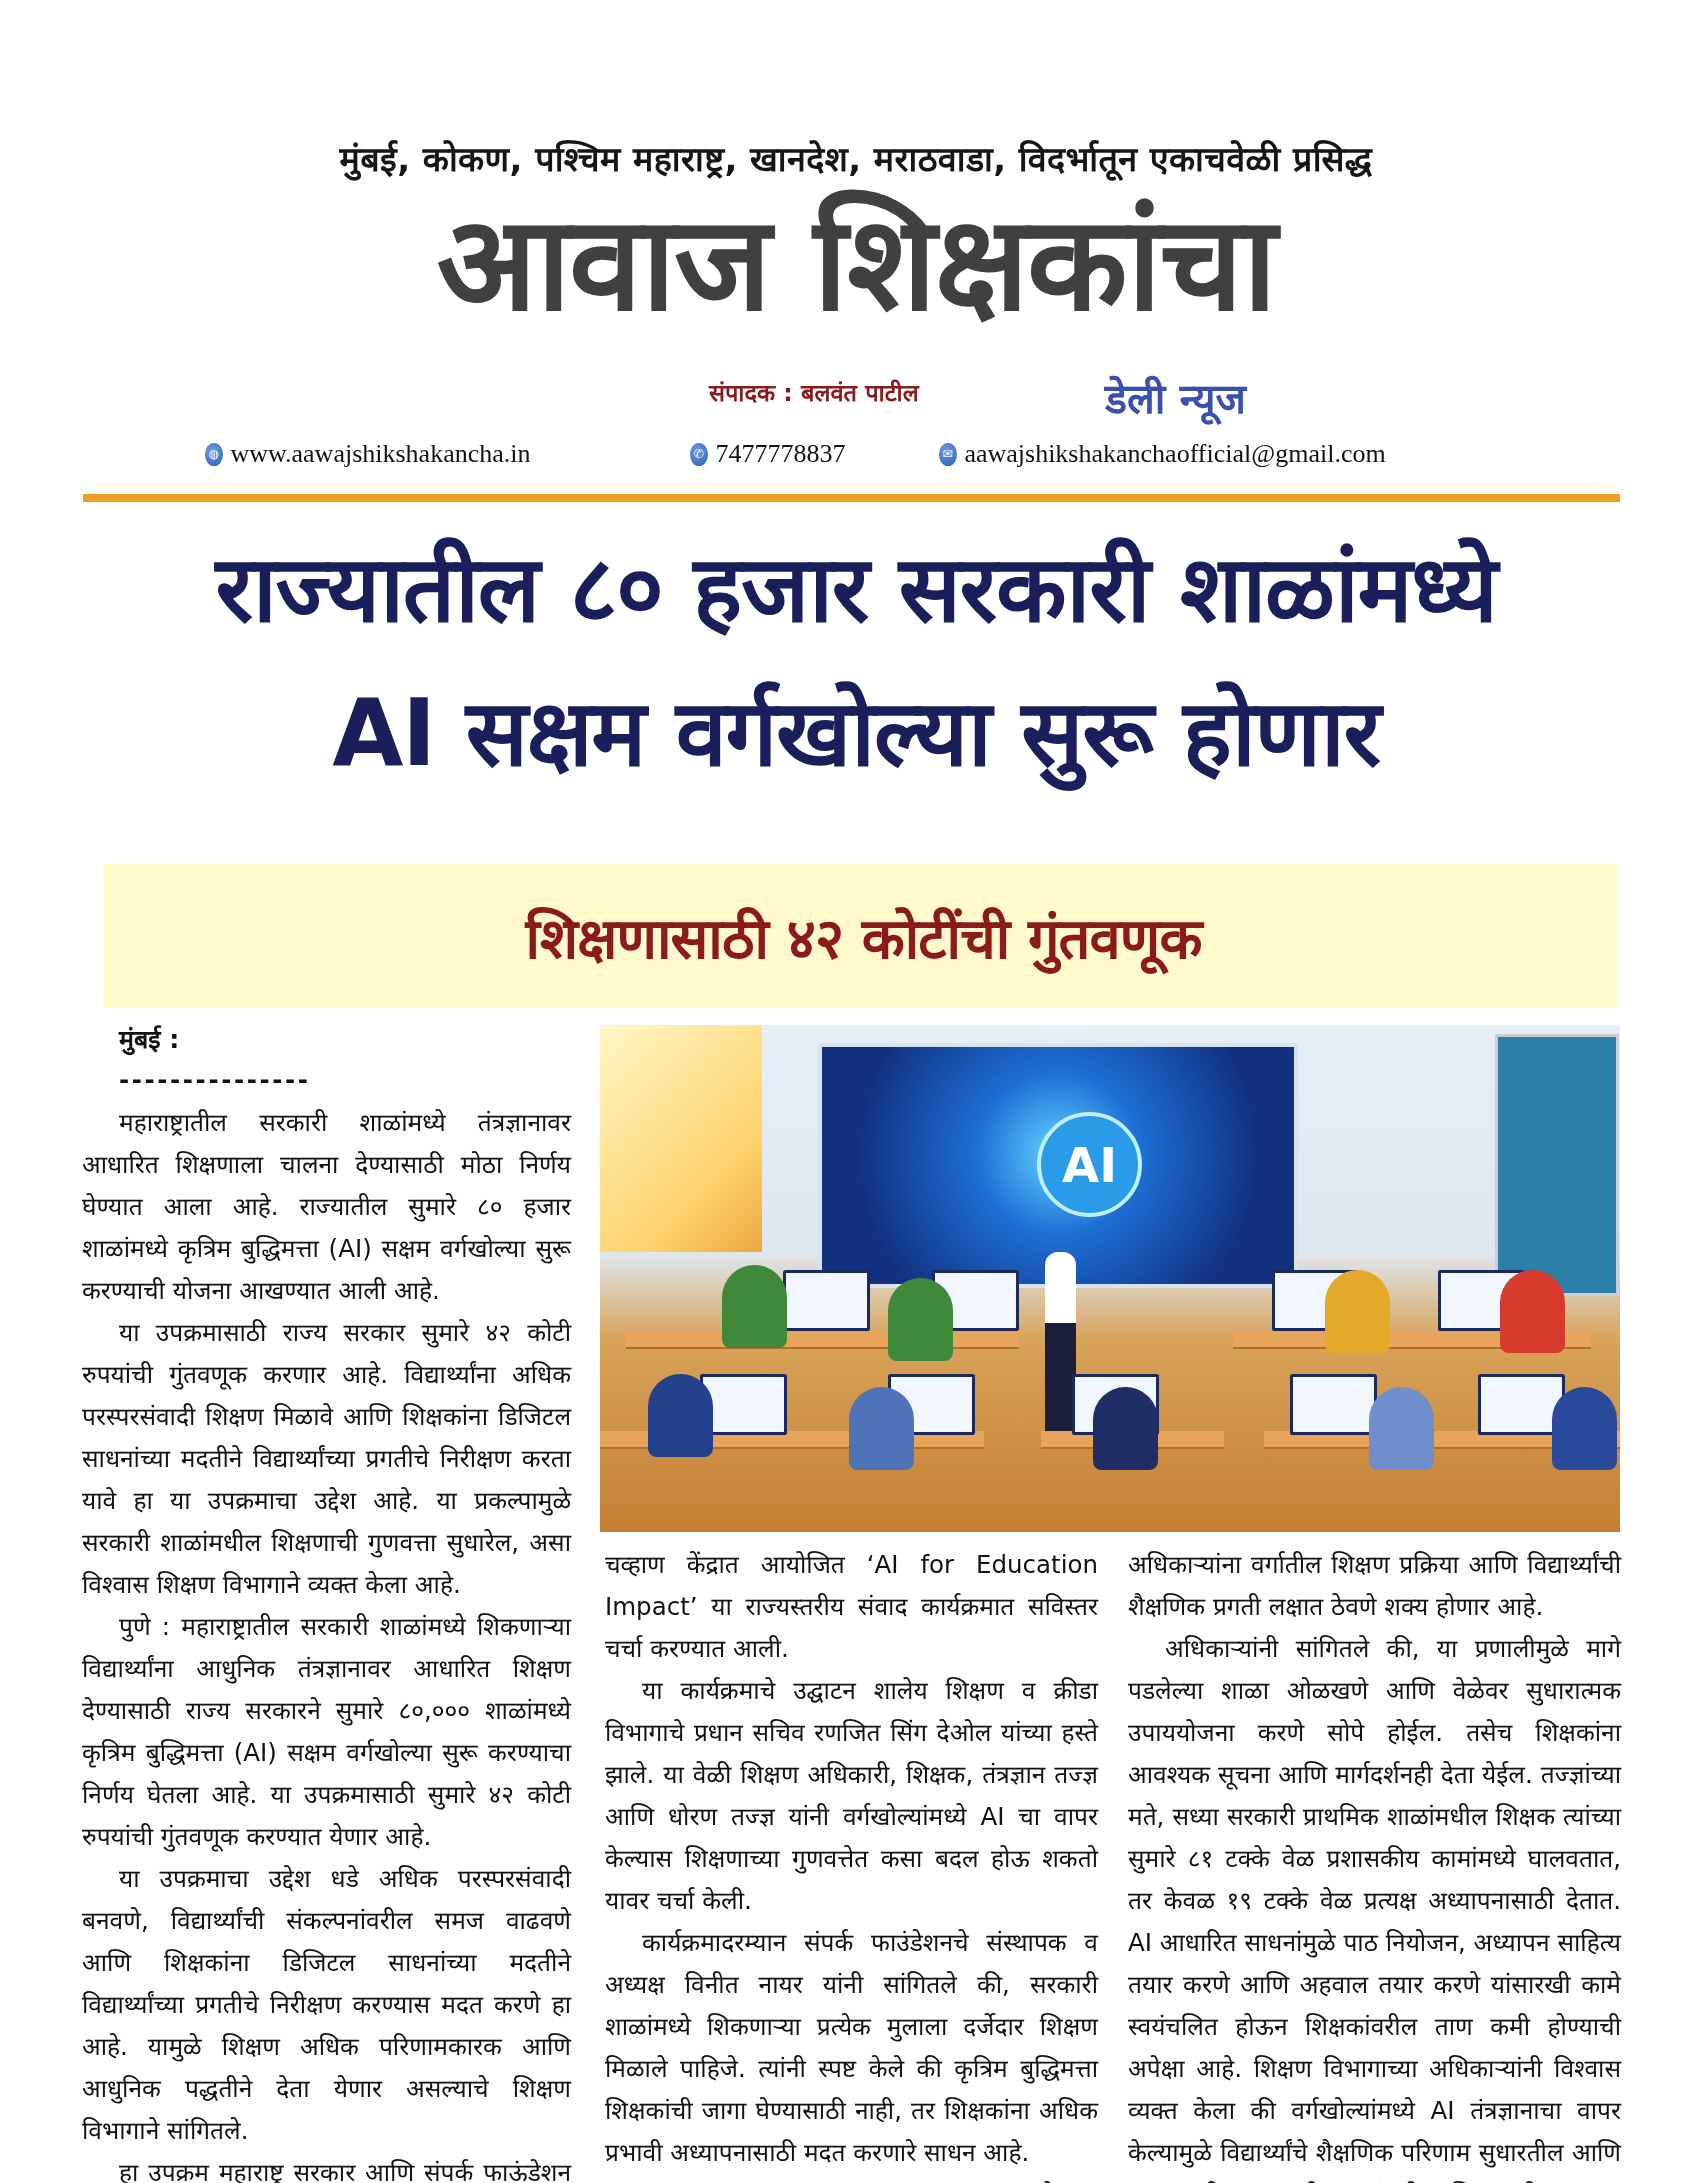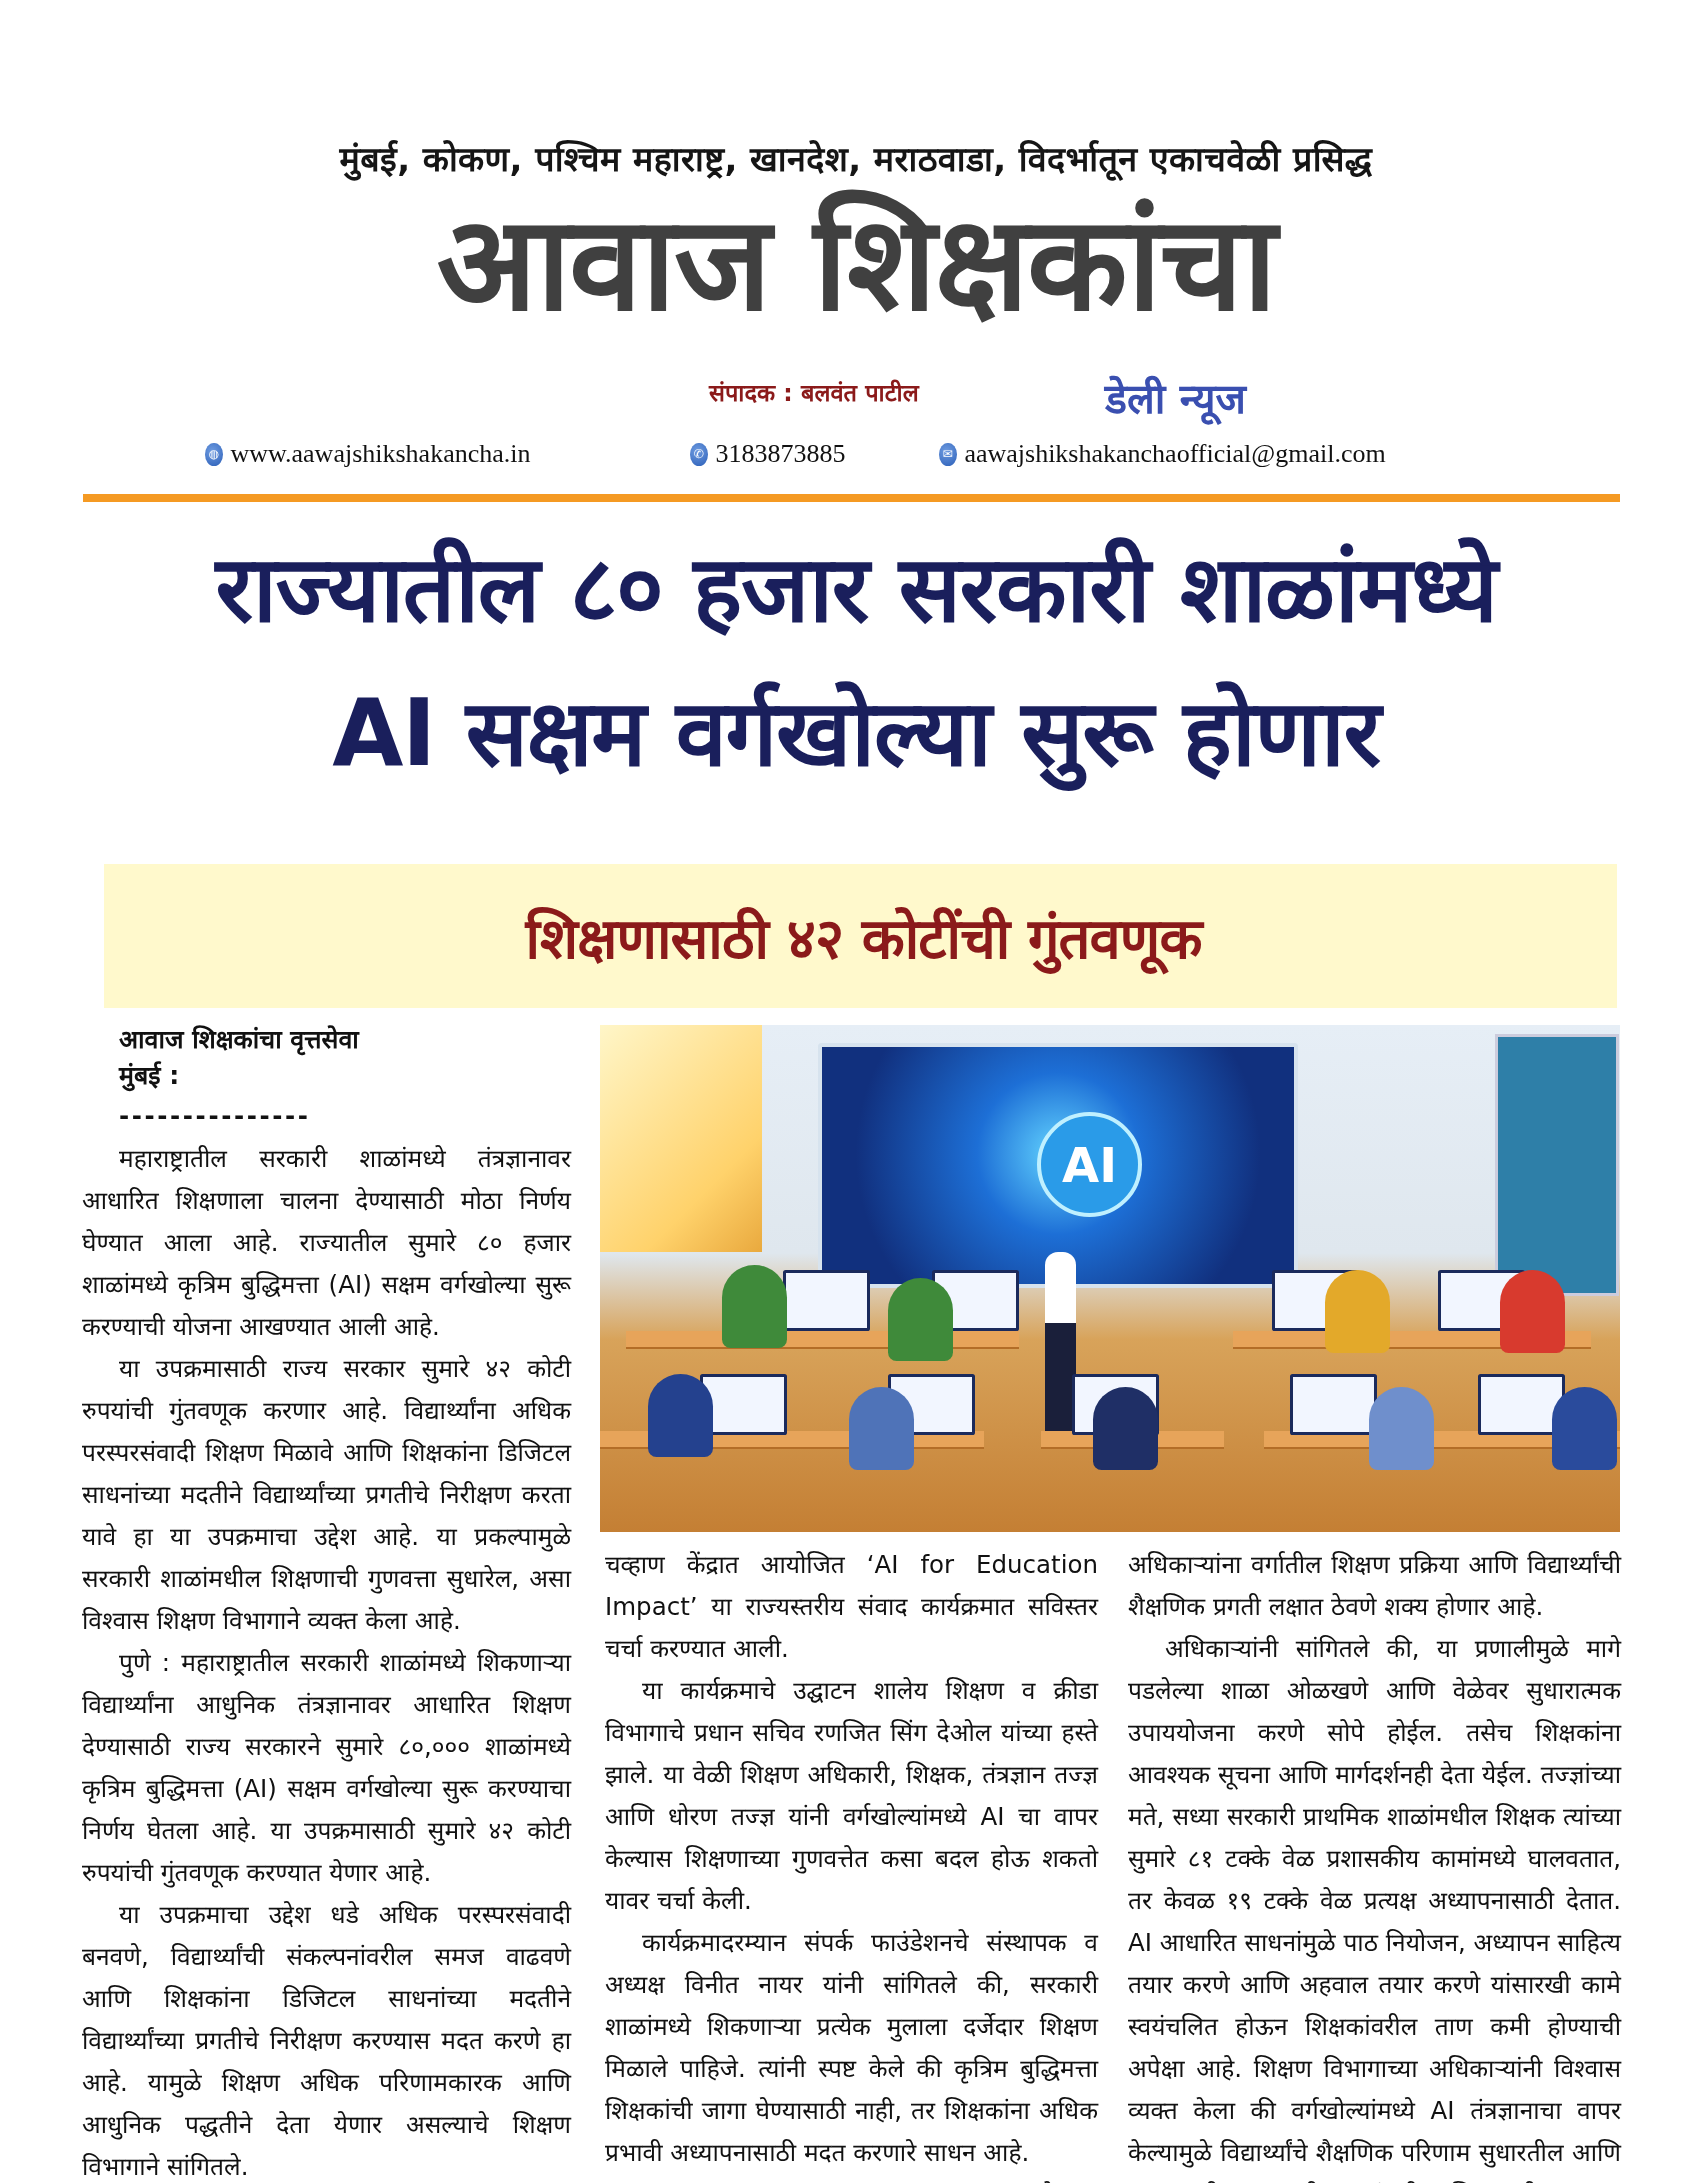--- a/index.html
+++ b/index.html
@@ -114,38 +114,37 @@
 <div class="abs editor">संपादक : बलवंत पाटील</div>
 <div class="abs daily">डेली न्यूज</div>
 
 <div class="abs contacts">
   <div class="contact" style="left:205px;">
     <span class="cicon">◍</span>
     <span>www.aawajshikshakancha.in</span>
   </div>
   <div class="contact" style="left:690px;">
     <span class="cicon">✆</span>
-    <span>3183873885</span>
+    <span>7477778837</span>
   </div>
   <div class="contact" style="left:939px;">
     <span class="cicon">✉</span>
     <span>aawajshikshakanchaofficial@gmail.com</span>
   </div>
 </div>
 
 <div class="abs orange-rule"></div>
 
 <div class="abs head1">राज्यातील ८० हजार सरकारी शाळांमध्ये</div>
 <div class="abs head2">AI सक्षम वर्गखोल्या सुरू होणार</div>
 <div class="abs subbox">
   <span class="subhead">शिक्षणासाठी ४२ कोटींची गुंतवणूक</span>
 </div>
 
 <div class="col col1">
-  <div class="byline">आवाज शिक्षकांचा वृत्तसेवा</div>
   <div class="byline">मुंबई :</div>
   <div class="dashes">---------------</div>
   <p>महाराष्ट्रातील सरकारी शाळांमध्ये तंत्रज्ञानावर आधारित शिक्षणाला चालना देण्यासाठी मोठा निर्णय घेण्यात आला आहे. राज्यातील सुमारे ८० हजार शाळांमध्ये कृत्रिम बुद्धिमत्ता (AI) सक्षम वर्गखोल्या सुरू करण्याची योजना आखण्यात आली आहे.</p>
   <p>या उपक्रमासाठी राज्य सरकार सुमारे ४२ कोटी रुपयांची गुंतवणूक करणार आहे. विद्यार्थ्यांना अधिक परस्परसंवादी शिक्षण मिळावे आणि शिक्षकांना डिजिटल साधनांच्या मदतीने विद्यार्थ्यांच्या प्रगतीचे निरीक्षण करता यावे हा या उपक्रमाचा उद्देश आहे. या प्रकल्पामुळे सरकारी शाळांमधील शिक्षणाची गुणवत्ता सुधारेल, असा विश्वास शिक्षण विभागाने व्यक्त केला आहे.</p>
   <p>पुणे : महाराष्ट्रातील सरकारी शाळांमध्ये शिकणाऱ्या विद्यार्थ्यांना आधुनिक तंत्रज्ञानावर आधारित शिक्षण देण्यासाठी राज्य सरकारने सुमारे ८०,००० शाळांमध्ये कृत्रिम बुद्धिमत्ता (AI) सक्षम वर्गखोल्या सुरू करण्याचा निर्णय घेतला आहे. या उपक्रमासाठी सुमारे ४२ कोटी रुपयांची गुंतवणूक करण्यात येणार आहे.</p>
   <p>या उपक्रमाचा उद्देश धडे अधिक परस्परसंवादी बनवणे, विद्यार्थ्यांची संकल्पनांवरील समज वाढवणे आणि शिक्षकांना डिजिटल साधनांच्या मदतीने विद्यार्थ्यांच्या प्रगतीचे निरीक्षण करण्यास मदत करणे हा आहे. यामुळे शिक्षण अधिक परिणामकारक आणि आधुनिक पद्धतीने देता येणार असल्याचे शिक्षण विभागाने सांगितले.</p>
   <p>हा उपक्रम महाराष्ट्र सरकार आणि संपर्क फाऊंडेशन यांच्या संयुक्त विद्यमाने राबविण्यात येणार आहे. या विषयावर मुंबईतील यशवंतराव</p>
 </div>
 
 <div class="abs photo" title="AI classroom illustration: teacher at a digital board labeled AI, students working on laptops">

